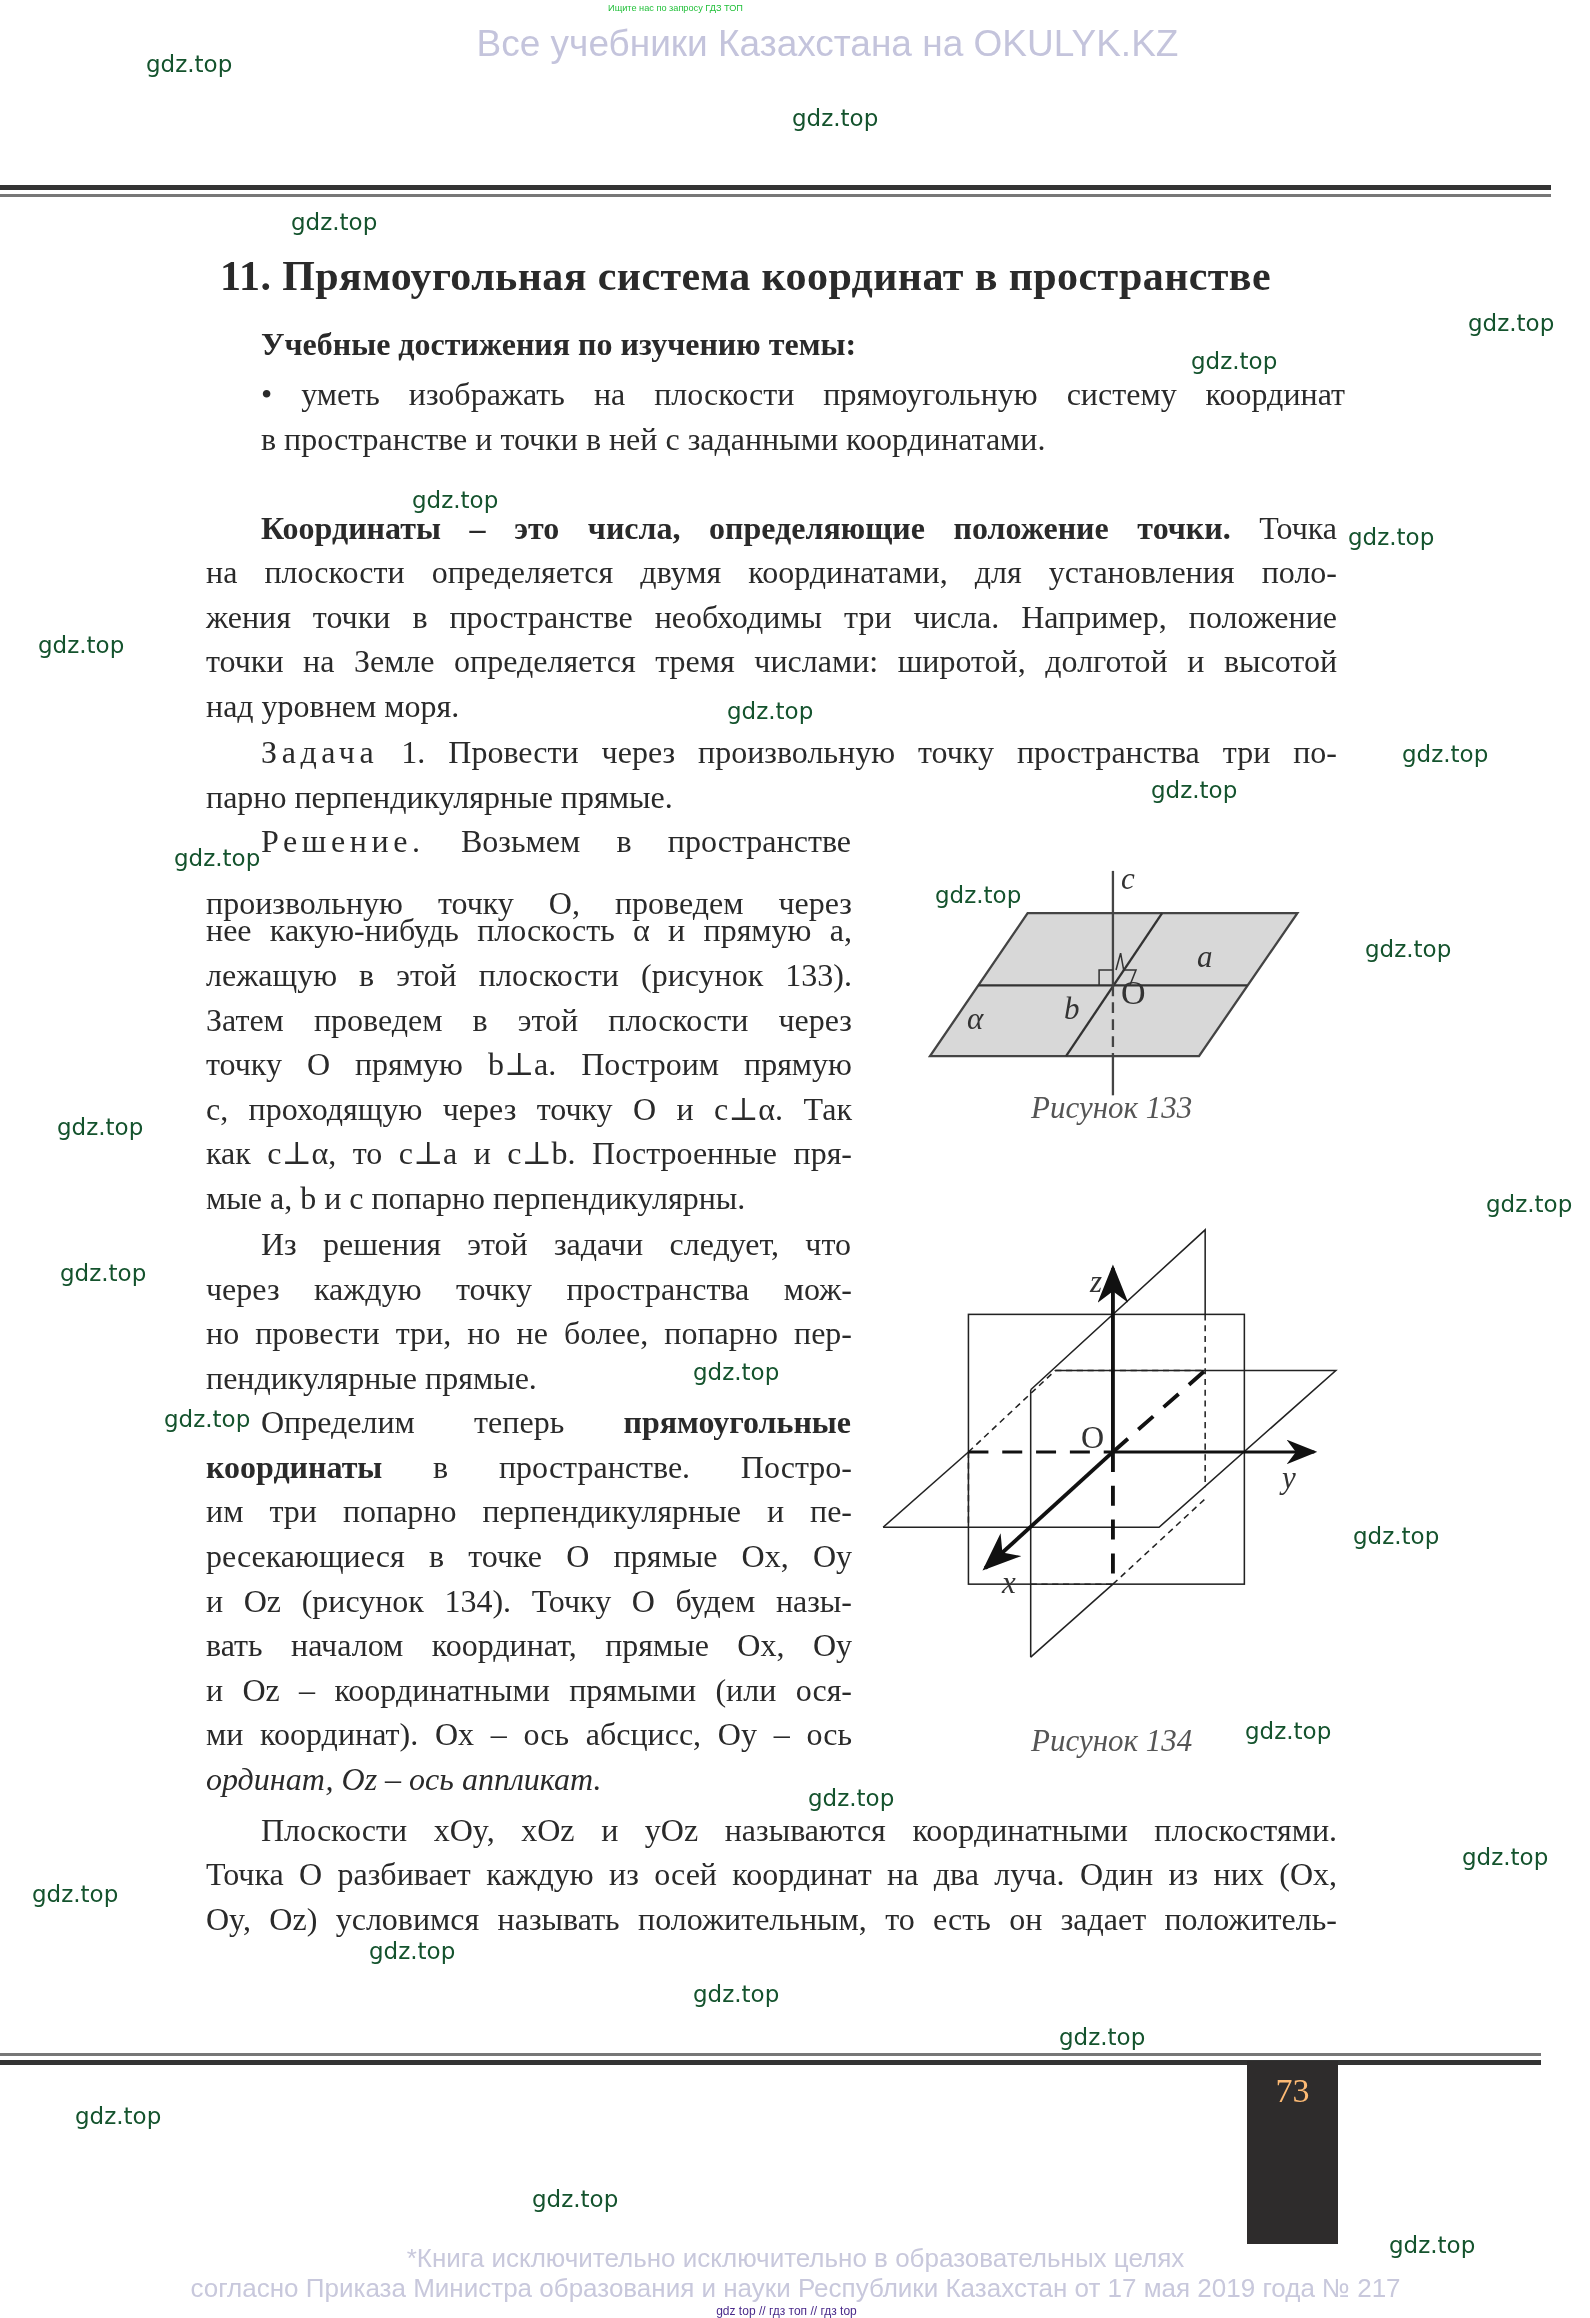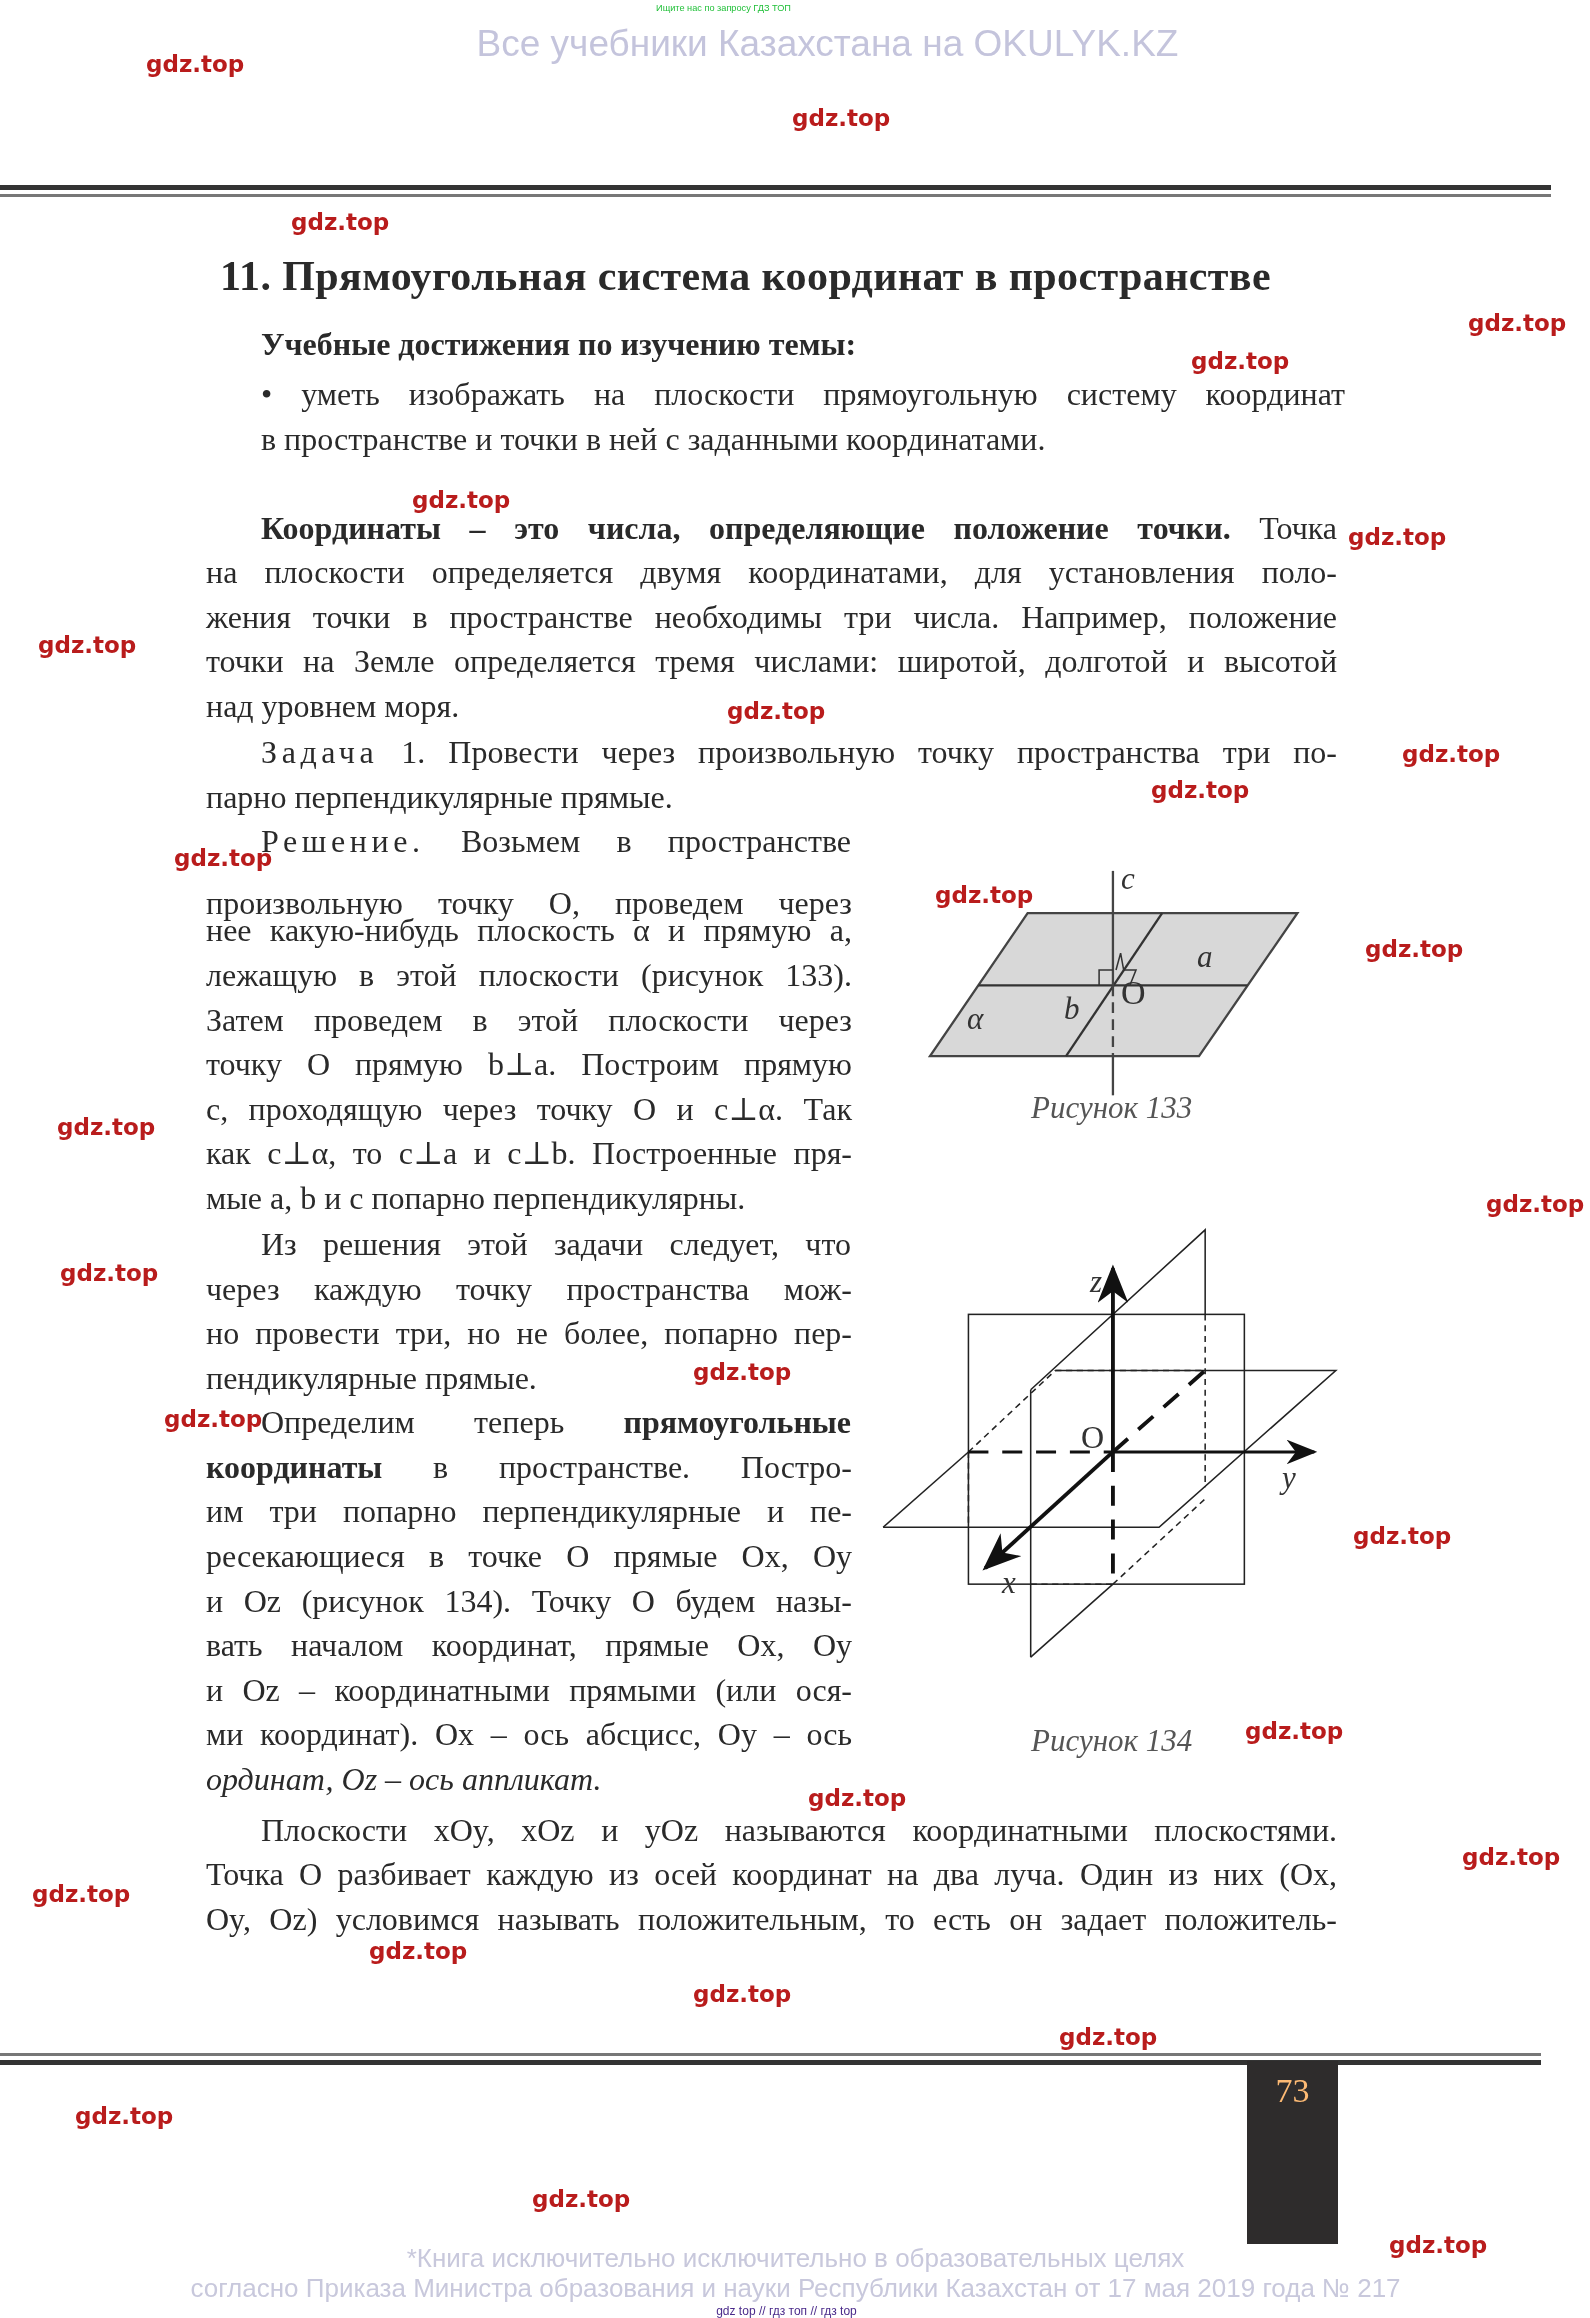--- a/index.html
+++ b/index.html
@@ -1,19 +1,19 @@
 <!DOCTYPE html>
 <html style="font-size:12.3px"><head>
 <meta charset="utf-8">
 <style>
   html, body { margin:0; padding:0; }
   body { width:1591px; height:2319px; position:relative; background:#ffffff; overflow:hidden; }
   .abs { position:absolute; }
-  .wm { position:absolute; font-family:"DejaVu Sans", sans-serif; font-size:23px; color:#b91c1c; white-space:nowrap;font-weight:bold; }
-  .search-hint { position:absolute; left:0; width:1351px; top:3.1px; text-align:center; font-family:"Liberation Sans", sans-serif; font-size:9.2px; color:#22c03a;padding-left:48px; }
+  .wm { position:absolute; font-family:"DejaVu Sans", sans-serif; font-size:23px; color:#14532d; white-space:nowrap; }
+  .search-hint { position:absolute; left:0; width:1351px; top:3.1px; text-align:center; font-family:"Liberation Sans", sans-serif; font-size:9.2px; color:#22c03a; }
   .site-banner { position:absolute; left:0; width:1591px; top:23px; text-align:center; font-family:"Liberation Sans", sans-serif; font-size:37px; color:#c4c4dc;padding-left:32px; }
   .rule-dark { position:absolute; height:5.4px; background:#333333; }
   .rule-gray { position:absolute; height:3.1px; background:#777777; }
   .serif { font-family:"Liberation Serif", "DejaVu Serif", serif; color:#2a2a2a; }
   .title { position:absolute; left:220px; top:252px; font-size:42px; font-weight:bold; letter-spacing:0.4px; white-space:nowrap; }
   .subhead { position:absolute; left:261px; top:326px; font-size:32px; font-weight:bold; white-space:nowrap; }
   .line { position:absolute; font-size:32px; line-height:45px; white-space:nowrap; }
   .full { left:206px; width:1131px; text-align:justify; text-align-last:justify; }
   .narrow { left:206px; width:646px; text-align:justify; text-align-last:justify; }
   .indent { left:261px; }

